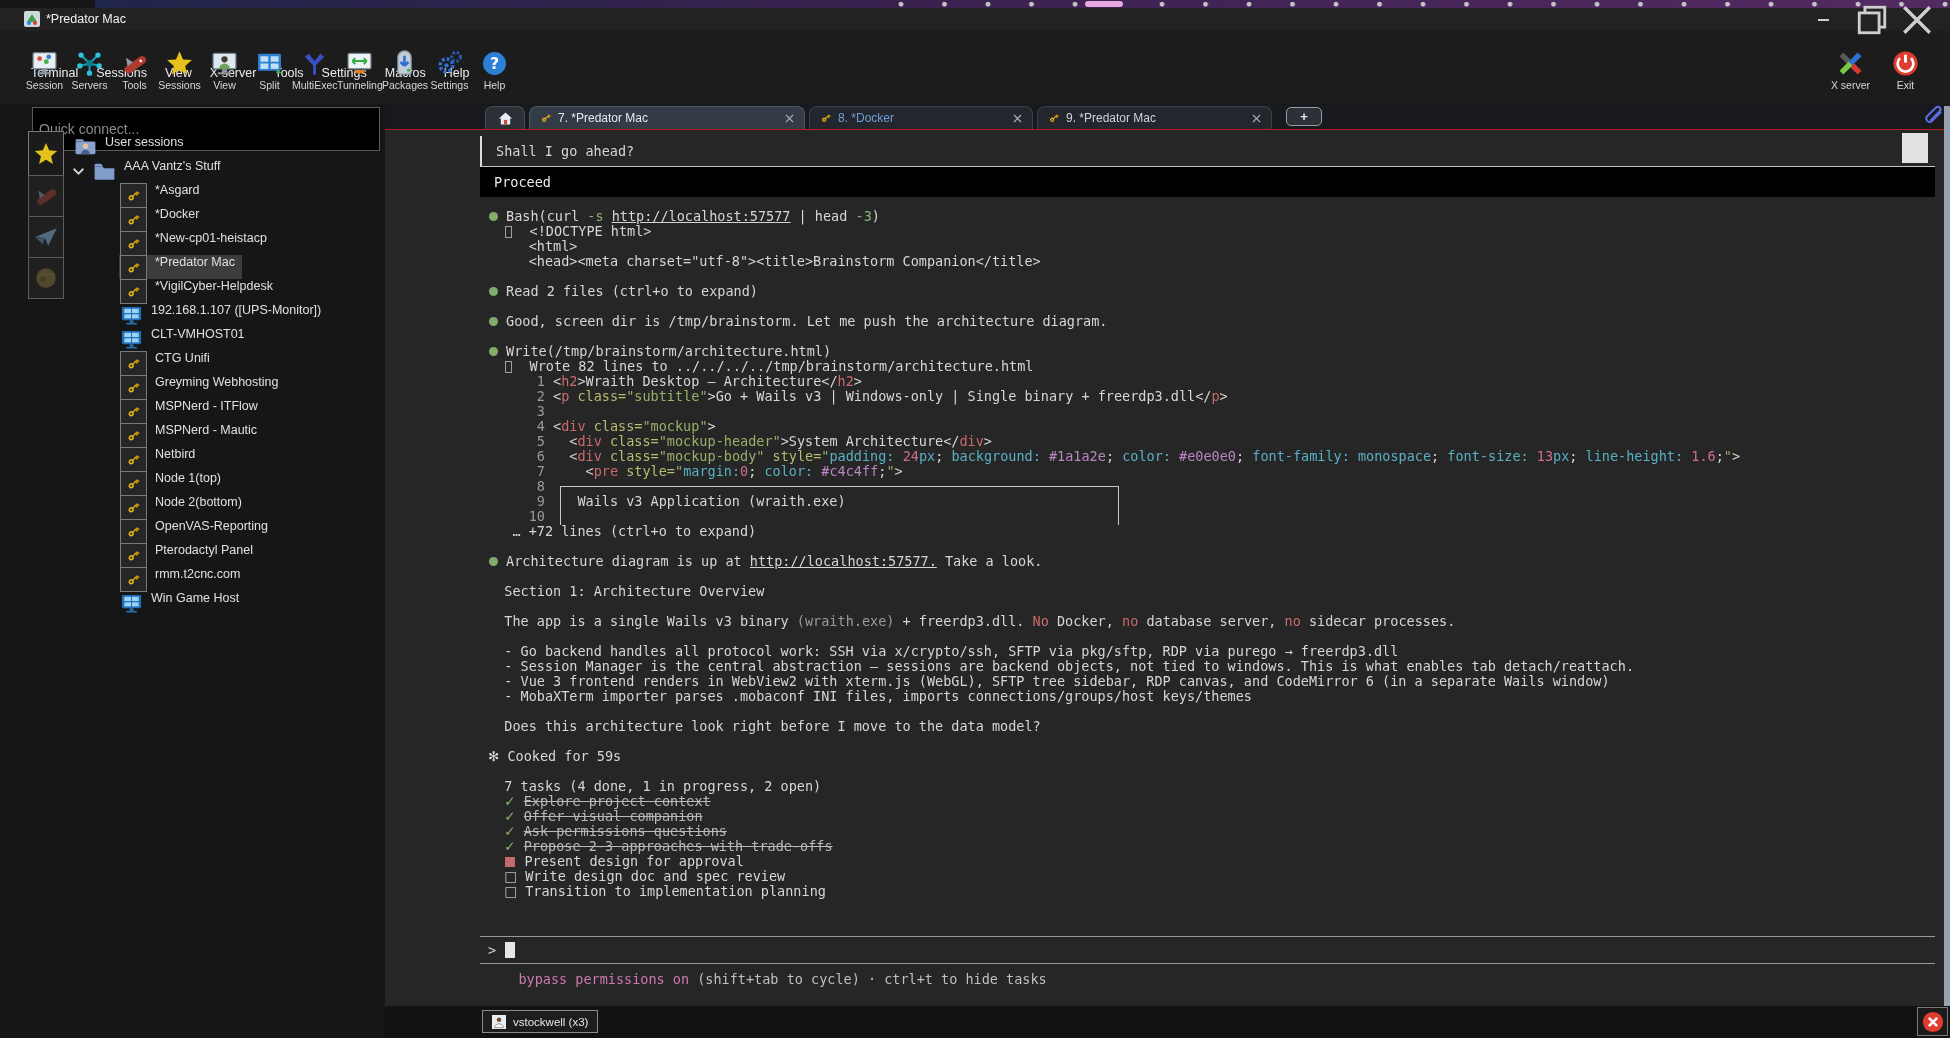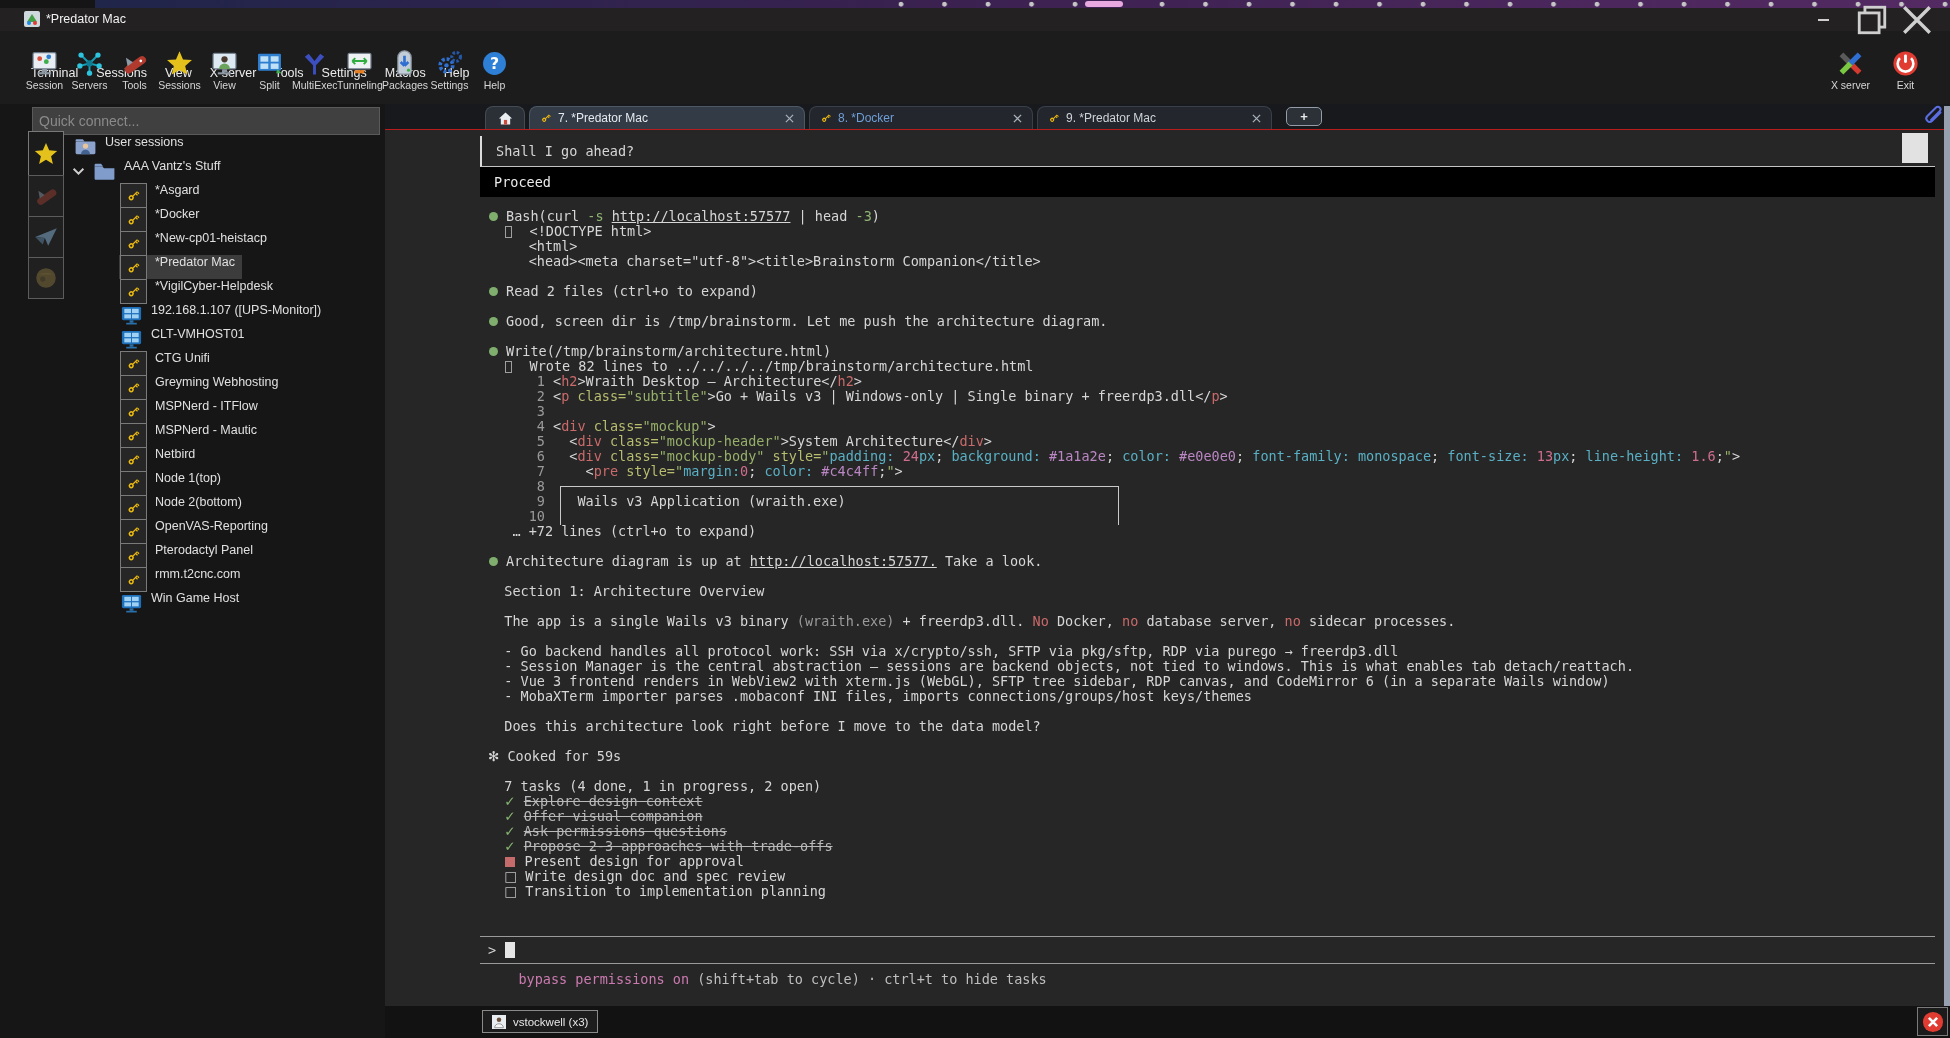--- a/index.html
+++ b/index.html
@@ -24,22 +24,22 @@
   #menubar{position:absolute;left:22px;top:33px;display:flex;margin-top:32px;}
   .menu-item{padding:0 9px;font-size:12.5px;color:#ececec;height:16px;line-height:16px;cursor:default;}
   
   #toolbar-left{position:absolute;left:22px;top:49px;display:flex;}
   #toolbar-right{position:absolute;left:1828px;top:49px;display:flex;gap:10px;}
   .tb-item{width:45px;text-align:center;}
   .tb-item .ic svg{width:29px;height:29px;}
   .tb-label{font-size:10.5px;color:#d6d6d6;margin-top:1px;white-space:nowrap;}
   
   #left-bg{position:absolute;left:0;top:104px;width:385px;height:934px;background:#161616;border-right:1px solid #000;}
-  #quick-connect{position:absolute;left:32px;top:107px;width:334px;height:18px;background:#404040;
-    border:1px solid #5a5a5a;color:#9a9a9a;font:14px "Liberation Sans",sans-serif;padding:4px 6px;outline:none;}
+  #quick-connect{position:absolute;left:32px;top:107px;width:334px;height:18px;background:#000000;
+    border:1px solid #5a5a5a;color:#9a9a9a;font:14px "Liberation Sans",sans-serif;padding:12px 6px;outline:none;}
   #quick-connect::placeholder{color:#8a8a8a;}
   #side-strip{position:absolute;left:28px;top:131px;width:36px;}
   .strip-item{width:34px;height:40px;border:1px solid #5c5c5c;background:#202020;margin-top:-1px;
     display:flex;align-items:center;justify-content:center;}
   .strip-item:first-child{margin-top:0;height:43px;background:#1b1b1b;border-color:#787878;}
   .strip-item .ic svg{width:26px;height:26px;}
   .strip-item.dim svg{opacity:.55;}
   #tree{position:absolute;left:64px;top:135px;width:320px;}
   .tree-row{height:24px;display:flex;align-items:center;font-size:12.5px;color:#e0e0e0;white-space:nowrap;}
   .tree-row.d0{padding-left:9px;} .tree-row.d1{padding-left:8px;} .tree-row.d2{padding-left:55px;}
@@ -711,21 +711,21 @@
       <div class="line"><span>  - Go backend handles all protocol work: SSH via x/crypto/ssh, SFTP via pkg/sftp, RDP via purego → freerdp3.dll</span></div>
       <div class="line"><span>  - Session Manager is the central abstraction — sessions are backend objects, not tied to windows. This is what enables tab detach/reattach.</span></div>
       <div class="line"><span>  - Vue 3 frontend renders in WebView2 with xterm.js (WebGL), SFTP tree sidebar, RDP canvas, and CodeMirror 6 (in a separate Wails window)</span></div>
       <div class="line"><span>  - MobaXTerm importer parses .mobaconf INI files, imports connections/groups/host keys/themes</span></div>
       <div class="line"></div>
       <div class="line"><span>  Does this architecture look right before I move to the data model?</span></div>
       <div class="line"></div>
       <div class="line"><span class="glyph">✻</span><span> Cooked for 59s</span></div>
       <div class="line"></div>
       <div class="line"><span>  7 tasks (4 done, 1 in progress, 2 open)</span></div>
-      <div class="line"><span>  </span><span class="glyph chk">✓</span><span> </span><span class="strike">Explore design context</span></div>
+      <div class="line"><span>  </span><span class="glyph chk">✓</span><span> </span><span class="strike">Explore project context</span></div>
       <div class="line"><span>  </span><span class="glyph chk">✓</span><span> </span><span class="strike">Offer visual companion</span></div>
       <div class="line"><span>  </span><span class="glyph chk">✓</span><span> </span><span class="strike">Ask permissions questions</span></div>
       <div class="line"><span>  </span><span class="glyph chk">✓</span><span> </span><span class="strike">Propose 2-3 approaches with trade-offs</span></div>
       <div class="line"><span>  </span><span class="ic sqred"></span><span> Present design for approval</span></div>
       <div class="line"><span>  </span><span class="glyph dim2">□</span><span> Write design doc and spec review</span></div>
       <div class="line"><span>  </span><span class="glyph dim2">□</span><span> Transition to implementation planning</span></div>
     </div>
   <div id="diagram-box"></div>
   <div id="prompt-row"><span id="prompt-char">&gt;</span><span id="cursor"></span></div>
   <div id="status-row"><span>  </span><span class="ic tofu-pink"></span><span class="ic tofu-pink"></span><span> </span><span class="pinkst">bypass permissions on</span><span class="dim2"> (shift+tab to cycle)</span><span class="dim2"> · ctrl+t to hide tasks</span></div>

